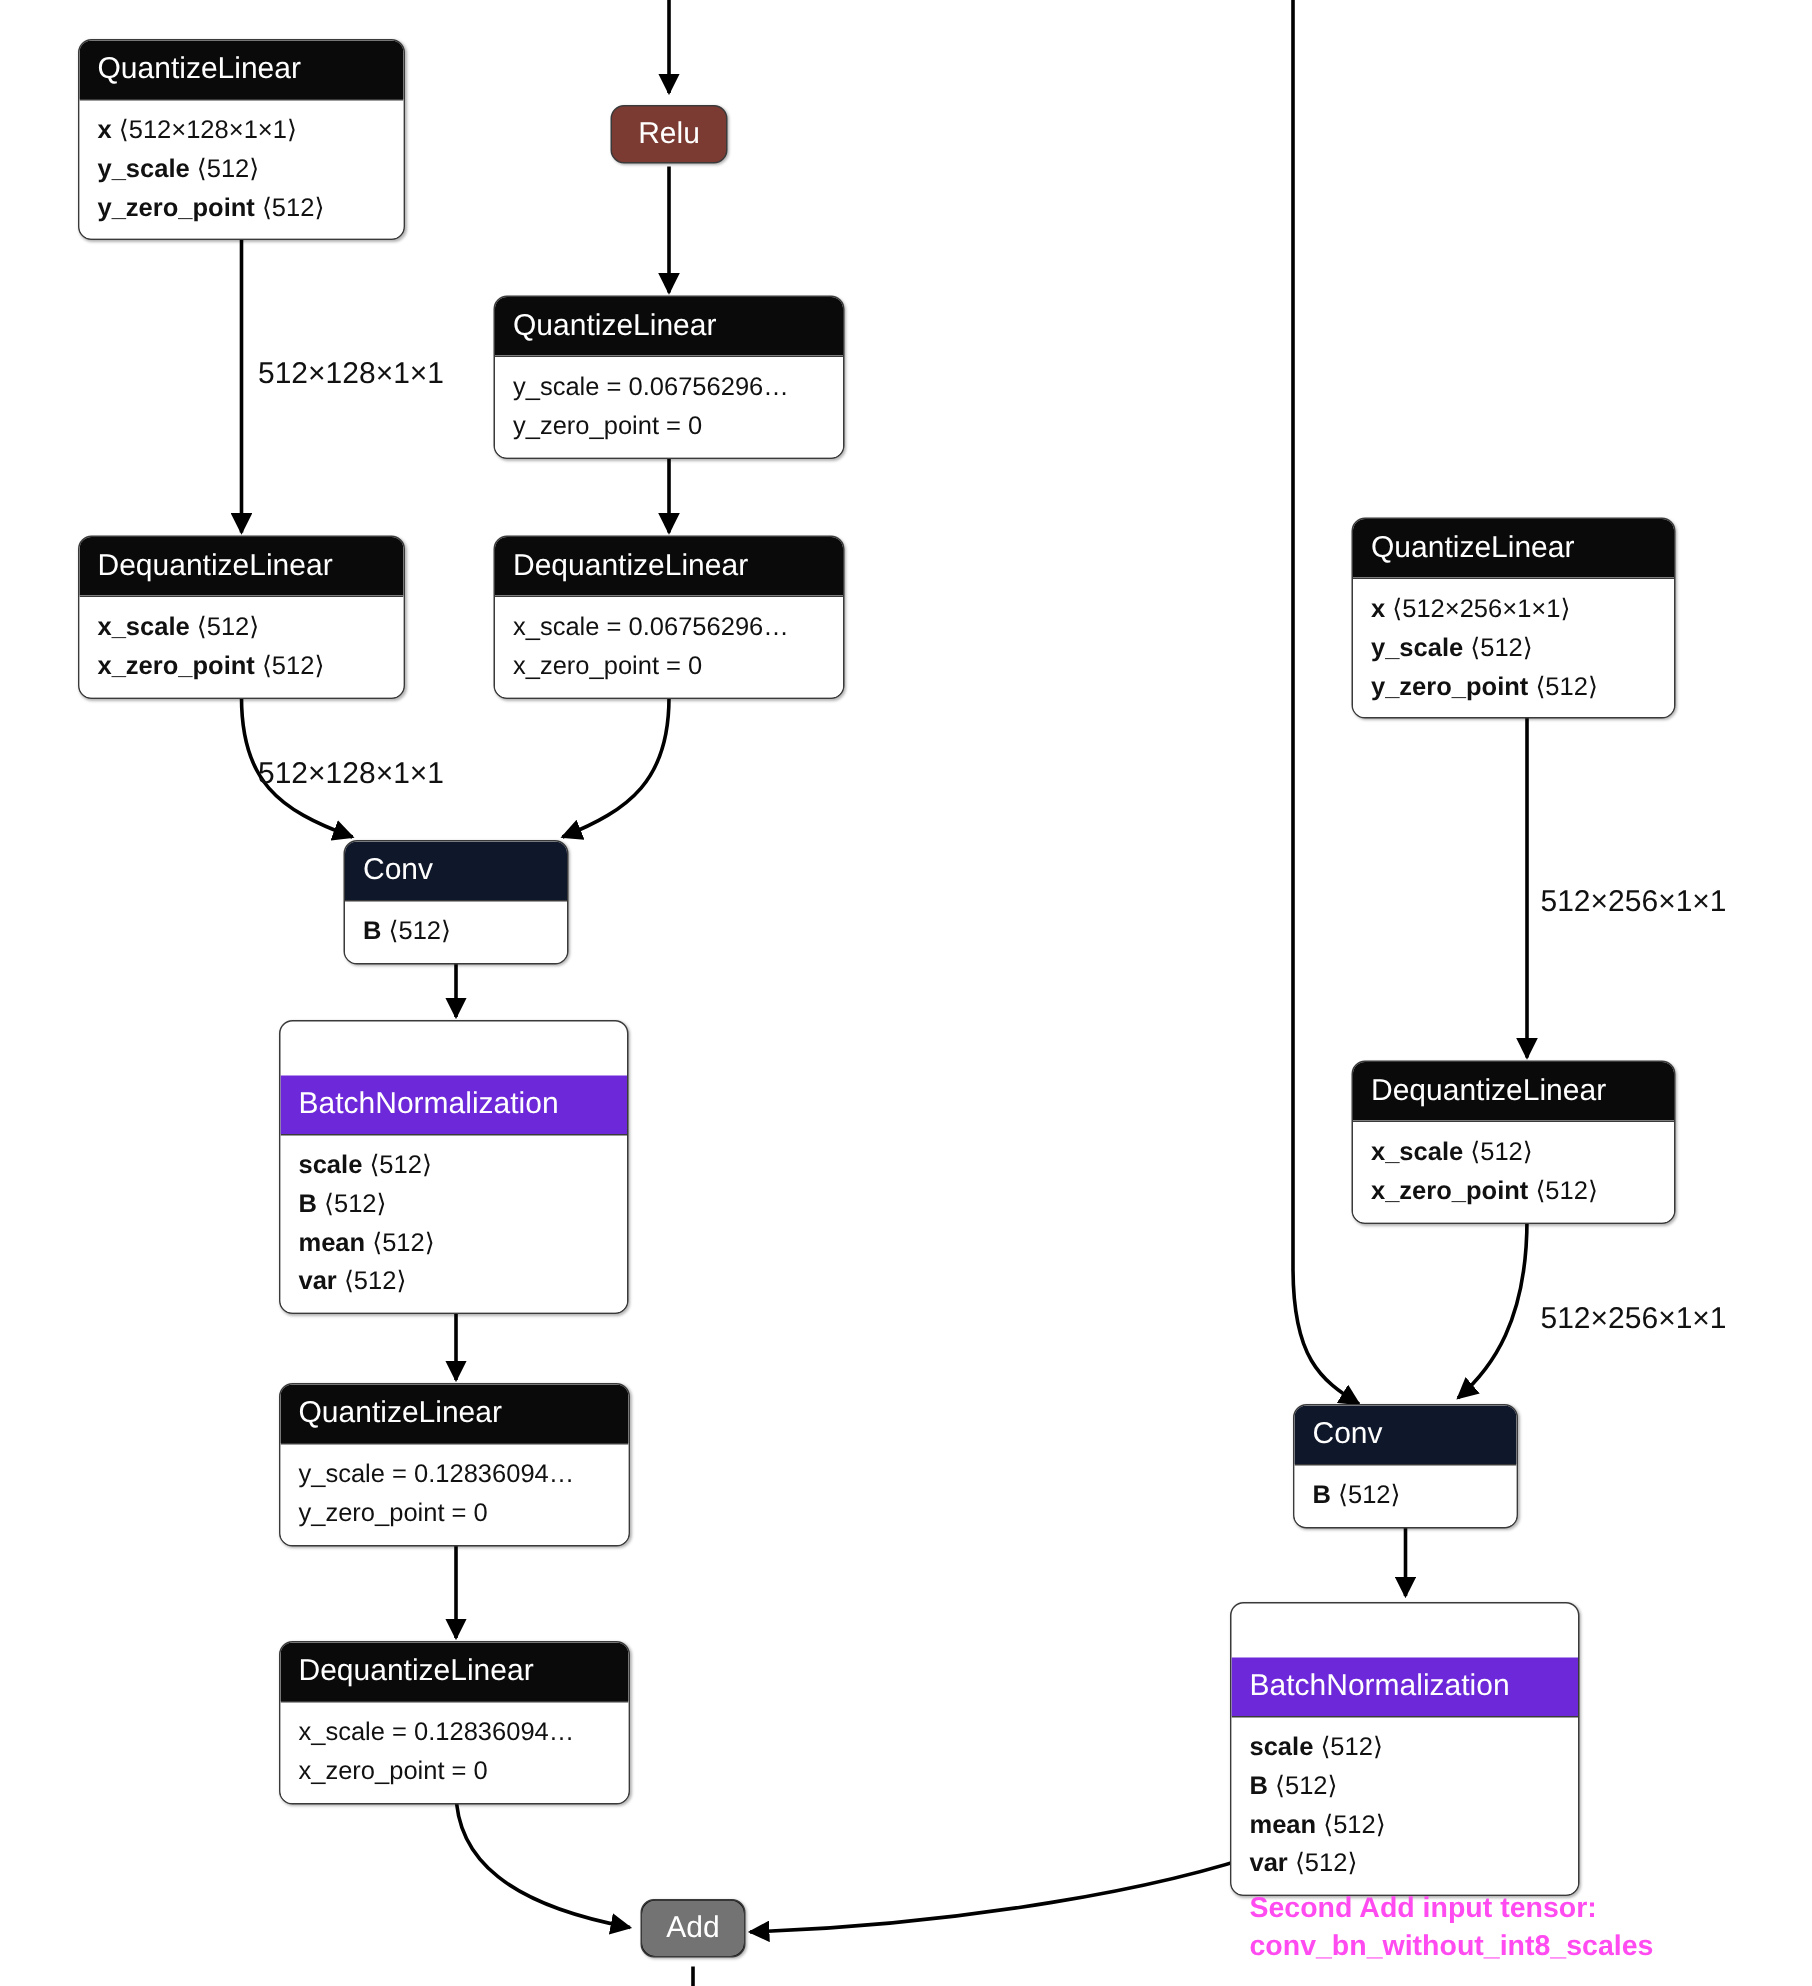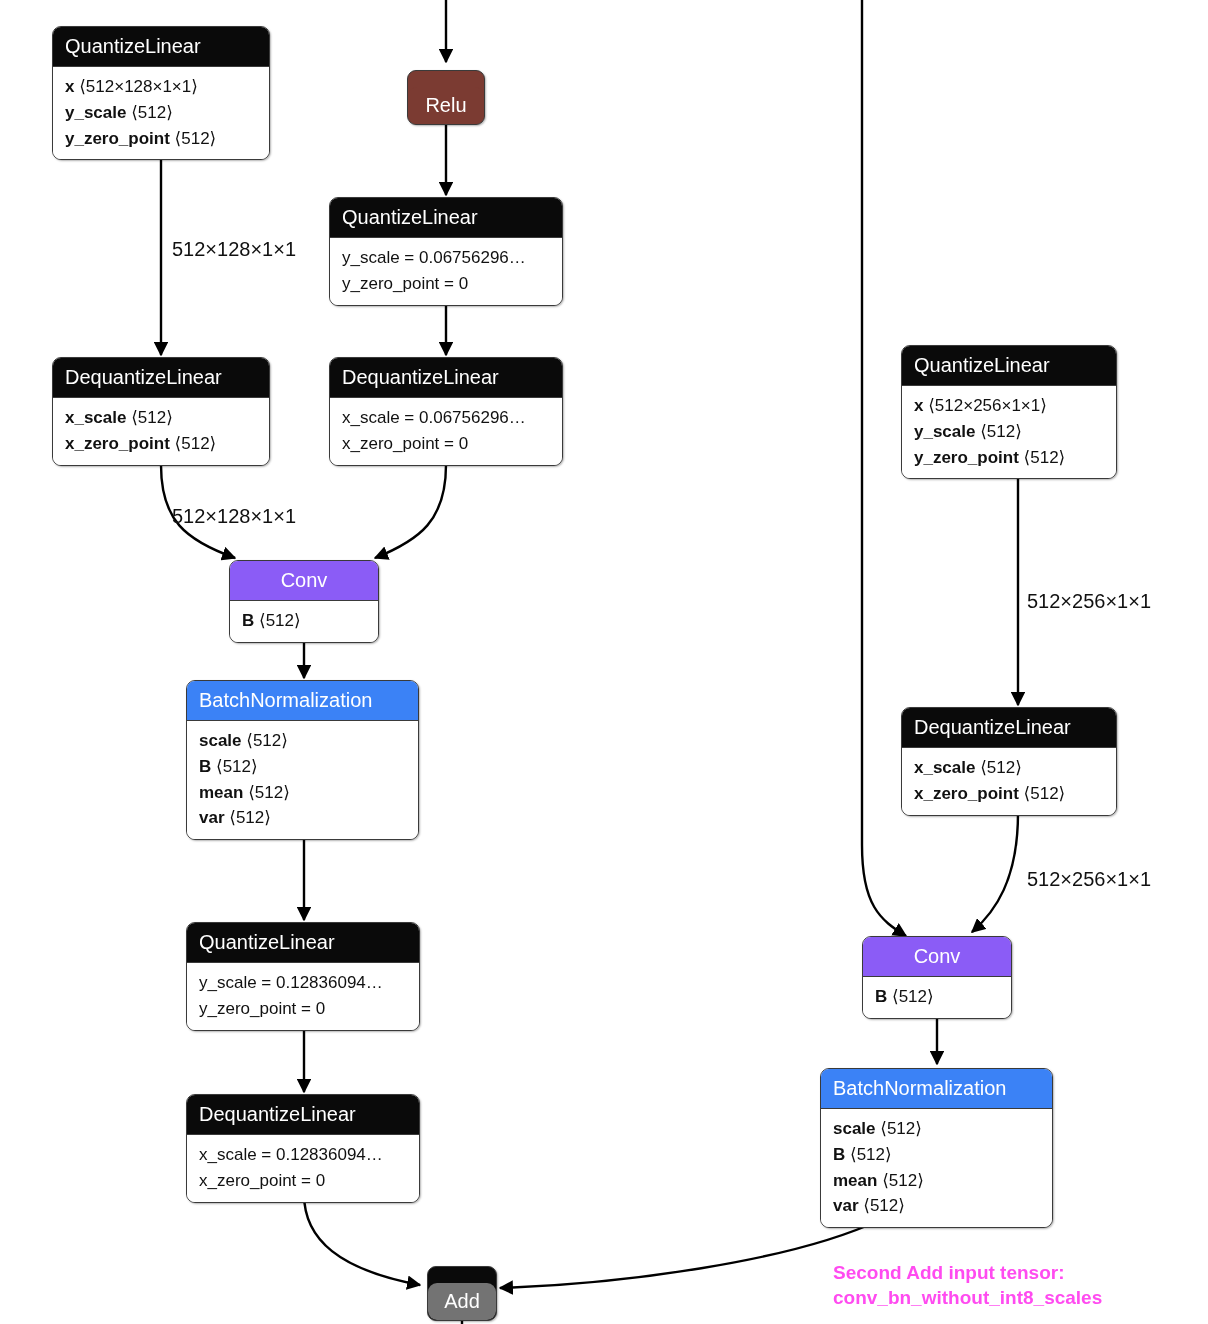--- a/index.html
+++ b/index.html
@@ -38,26 +38,26 @@
     font-size:17px;
     line-height:1.52;
     white-space:nowrap;
     color:#111;
   }
   .node .row b{font-weight:bold;}
   .node .row .dim{font-weight:normal;text-align:right;}
 
   
   .hdr-black{background:#0a0a0a;}
-  .hdr-blue{background:#8b5cf6;text-align:center;}
-  .hdr-green{background:#3b82f6;}
+  .hdr-blue{background:#0f172a;}
+  .hdr-green{background:#6d28d9;margin-top:36px;}
 
   
   .node.plain{padding:0;}
-  .node.plain .hdr{padding:8px 16px 9px 16px;border-radius:9px;margin-top:16px;}
+  .node.plain .hdr{padding:8px 16px 9px 16px;border-radius:9px;}
   .node.relu{background:#7B3B32;border:1px solid #3a3a3a;}
   .node.relu .hdr{background:#7B3B32;}
   .node.addnode{background:#0a0a0a;}
   .node.addnode .hdr{background:#737373;}
 
   
   .edge-label{
     position:absolute;
     font-size:20px;
     line-height:1.1;

